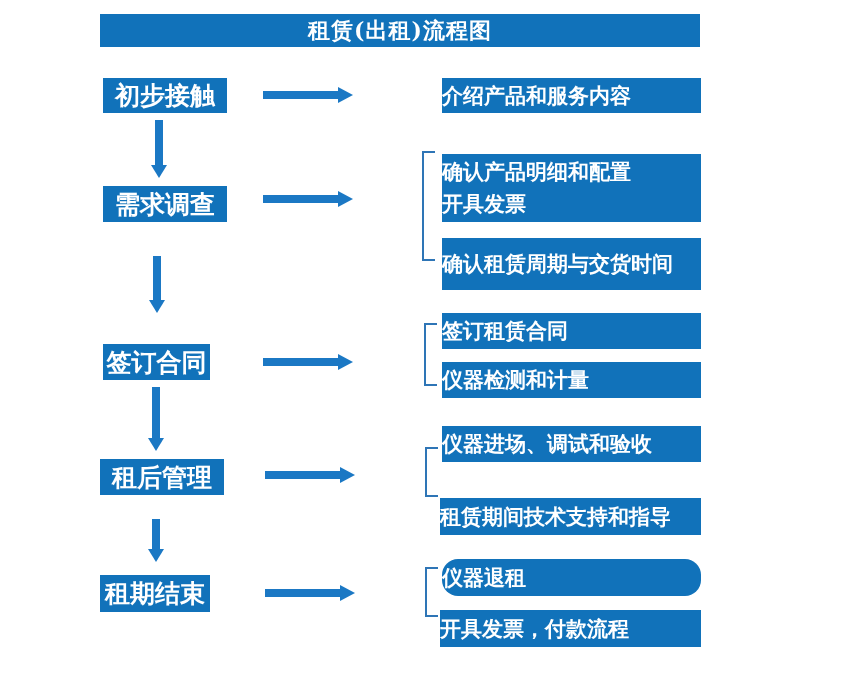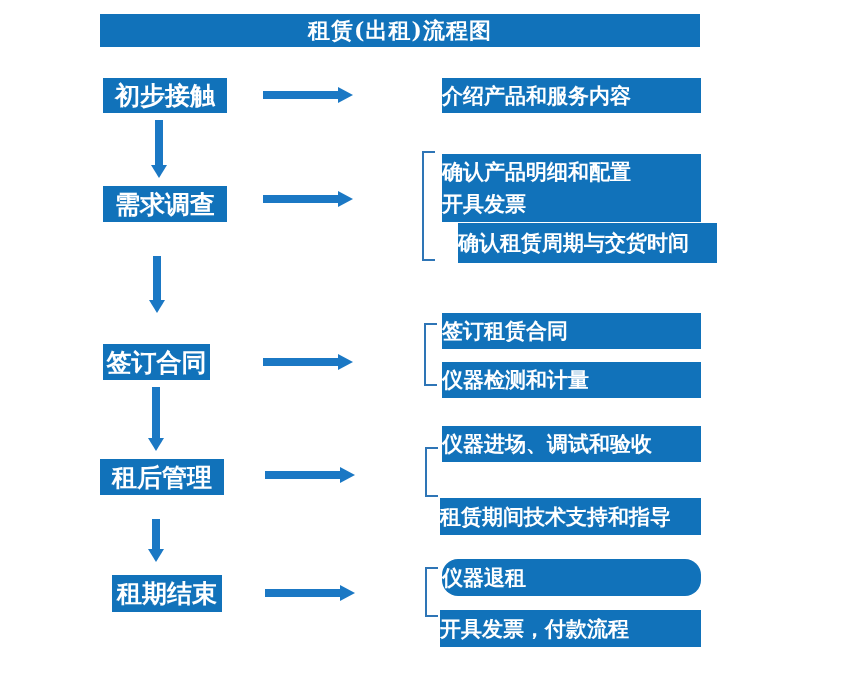--- a/index.html
+++ b/index.html
@@ -48,27 +48,27 @@
 <body>
 
 <div class="canvas">
 
   <div class="title-bar">租赁(出租)流程图</div>
 
   <div class="step-box" style="left:103px;top:186px;width:124px;height:36px;">需求调查</div>
   <div class="step-box" style="left:103px;top:78px;width:124px;height:35px;">初步接触</div>
   <div class="step-box" style="left:103px;top:344px;width:107px;height:36px;">签订合同</div>
   <div class="step-box" style="left:100px;top:459px;width:124px;height:36px;">租后管理</div>
-  <div class="step-box" style="left:100px;top:575px;width:110px;height:37px;margin-left:12px;">租期结束</div>
+  <div class="step-box" style="left:100px;top:575px;width:110px;height:37px;">租期结束</div>
 
   <div class="output-box" style="left:442px;top:78px;width:259px;height:35px;">介绍产品和服务内容</div>
 
   <div class="output-box" style="left:442px;top:134px;width:259px;height:36px;margin-top:20px;">确认产品明细和配置</div>
   <div class="output-box" style="left:442px;top:186px;width:259px;height:36px;">开具发票</div>
-  <div class="output-box" style="left:442px;top:223px;width:259px;height:40px;margin-left:16px;">确认租赁周期与交货时间</div>
+  <div class="output-box" style="left:442px;top:238px;width:259px;height:52px;">确认租赁周期与交货时间</div>
 
   <div class="output-box" style="left:442px;top:313px;width:259px;height:36px;">签订租赁合同</div>
   <div class="output-box" style="left:442px;top:362px;width:259px;height:36px;">仪器检测和计量</div>
 
   <div class="output-box" style="left:442px;top:426px;width:259px;height:36px;">仪器进场、调试和验收</div>
   <div class="output-box" style="left:440px;top:498px;width:261px;height:37px;">租赁期间技术支持和指导</div>
 
   <div class="output-box" style="left:442px;top:559px;width:259px;height:37px;border-radius:16px;">仪器退租</div>
   <div class="output-box" style="left:440px;top:610px;width:261px;height:37px;">开具发票，付款流程</div>
 

